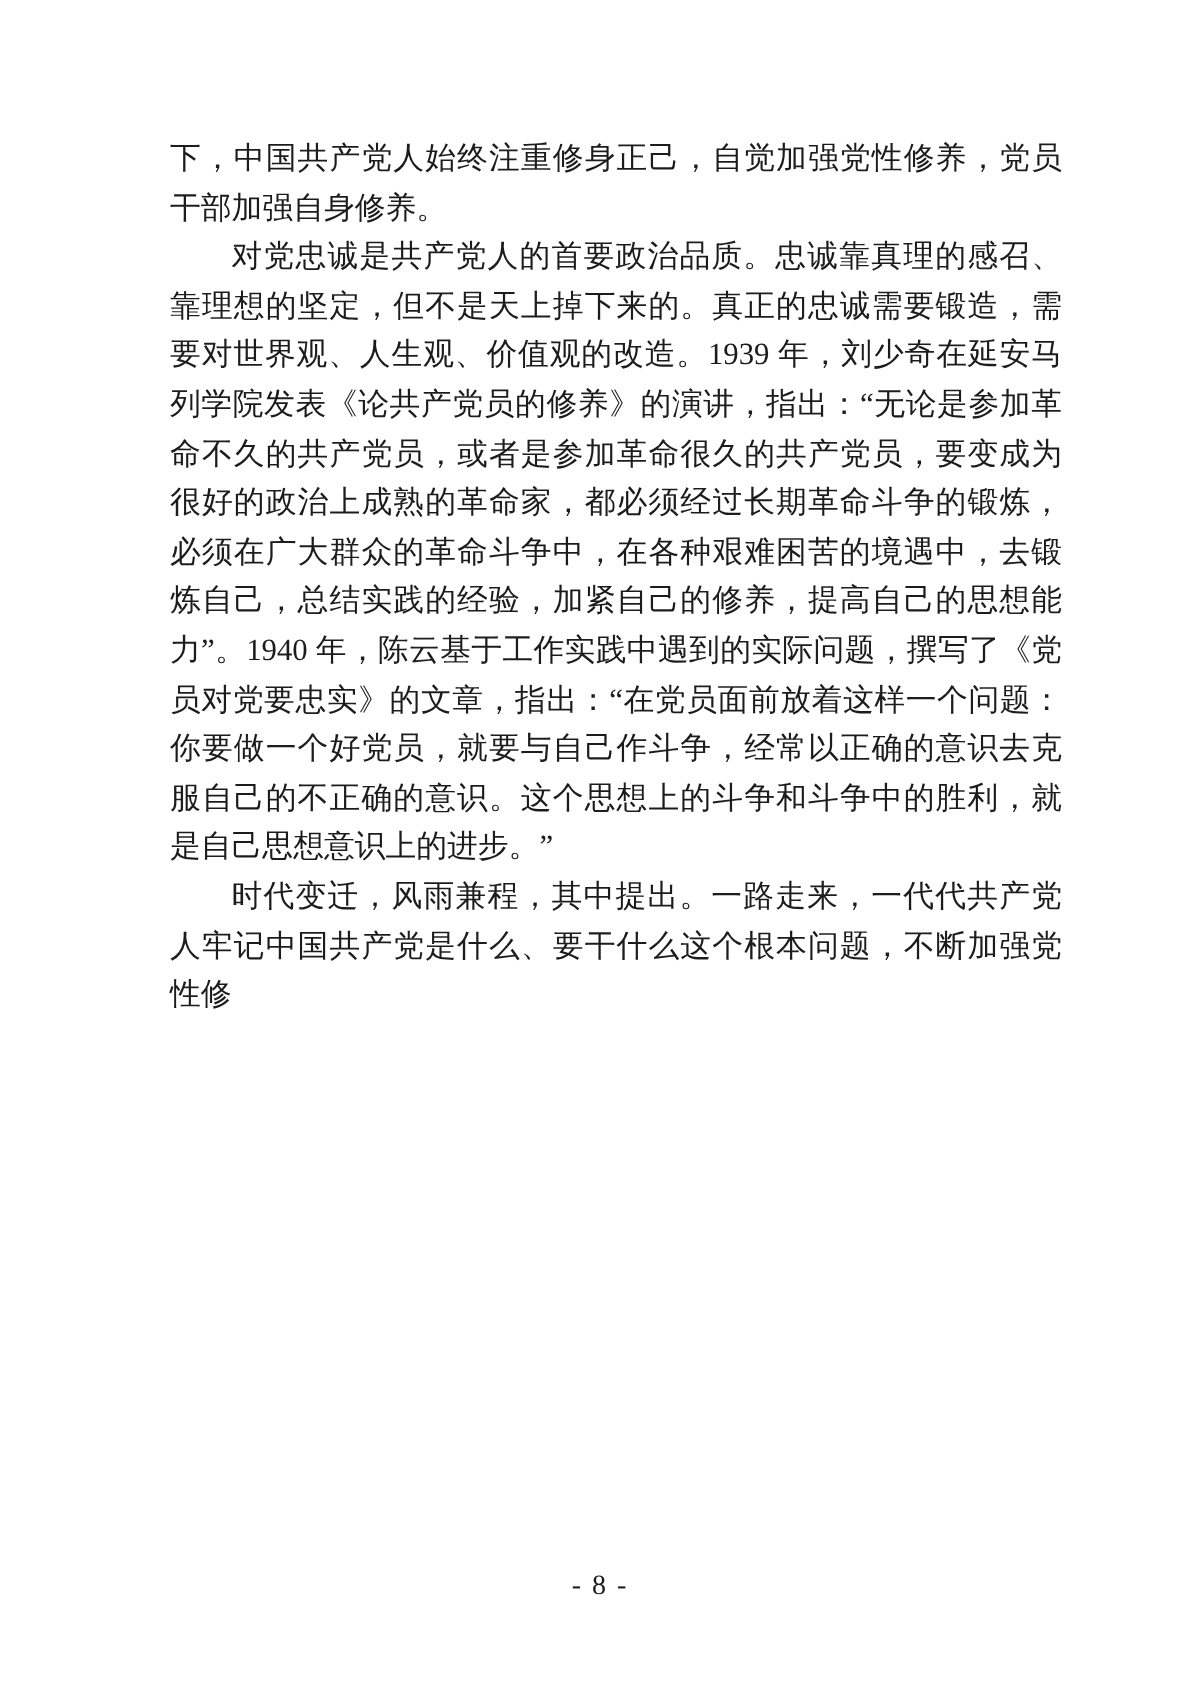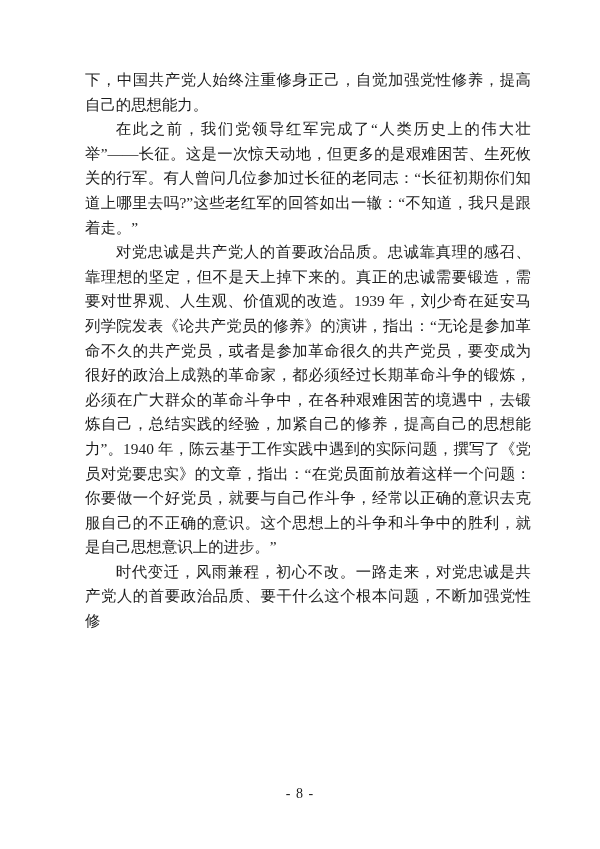--- a/index.html
+++ b/index.html
@@ -49,19 +49,18 @@
     font-size: 14px;
     color: #1c1c1c;
     letter-spacing: 1px;
   }
 </style>
 </head>
 <body>
 
 <div class="page">
   <div class="doc-body">
-      <p class="para">下，中国共产党人始终注重修身正己，自觉加强党性修养，提高自己的思想能力。</p>
-      <p class="para indent">在此之前，我们党领导红军完成了“人类历史上的伟大壮举”——长征。这是一次惊天动地，但更多的是艰难困苦、生死攸关的行军。有人曾问几位参加过长征的老同志：“长征初期你们知道上哪里去吗?”这些老红军的回答如出一辙：“不知道，我只是跟着走。”</p>
+      <p class="para">下，中国共产党人始终注重修身正己，自觉加强党性修养，党员干部加强自身修养。</p>
       <p class="para indent">对党忠诚是共产党人的首要政治品质。忠诚靠真理的感召、靠理想的坚定，但不是天上掉下来的。真正的忠诚需要锻造，需要对世界观、人生观、价值观的改造。1939 年，刘少奇在延安马列学院发表《论共产党员的修养》的演讲，指出：“无论是参加革命不久的共产党员，或者是参加革命很久的共产党员，要变成为很好的政治上成熟的革命家，都必须经过长期革命斗争的锻炼，必须在广大群众的革命斗争中，在各种艰难困苦的境遇中，去锻炼自己，总结实践的经验，加紧自己的修养，提高自己的思想能力”。1940 年，陈云基于工作实践中遇到的实际问题，撰写了《党员对党要忠实》的文章，指出：“在党员面前放着这样一个问题：你要做一个好党员，就要与自己作斗争，经常以正确的意识去克服自己的不正确的意识。这个思想上的斗争和斗争中的胜利，就是自己思想意识上的进步。”</p>
-      <p class="para indent">时代变迁，风雨兼程，初心不改。一路走来，对党忠诚是共产党人的首要政治品质、要干什么这个根本问题，不断加强党性修</p>
+      <p class="para indent">时代变迁，风雨兼程，其中提出。一路走来，一代代共产党人牢记中国共产党是什么、要干什么这个根本问题，不断加强党性修</p>
     </div>
   <div class="page-footer">- 8 -</div>
 </div>
 
 </body></html>

